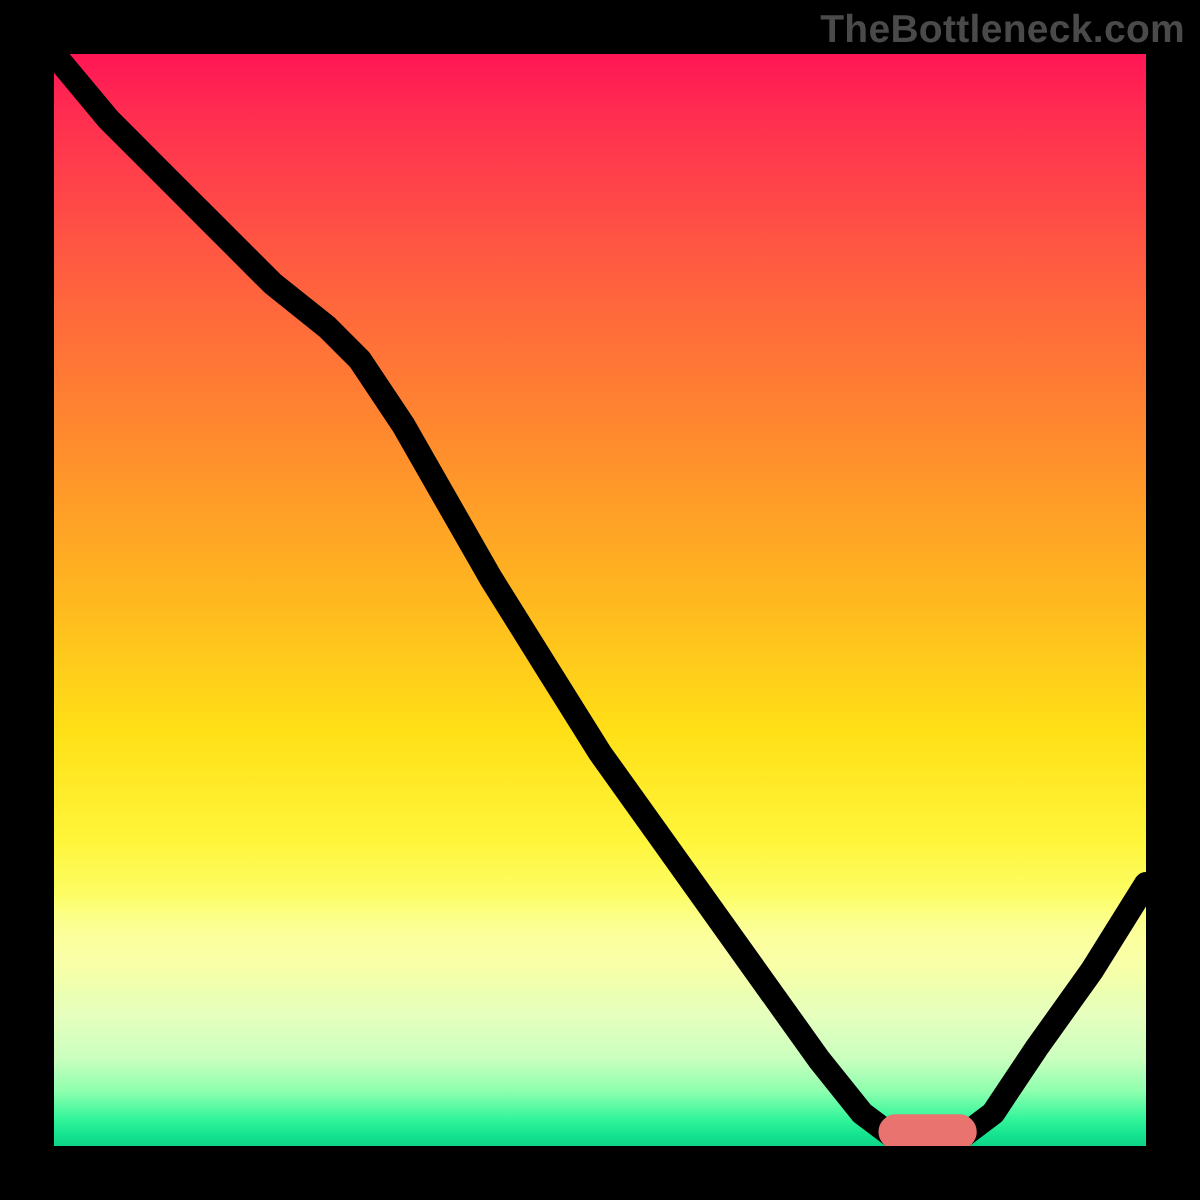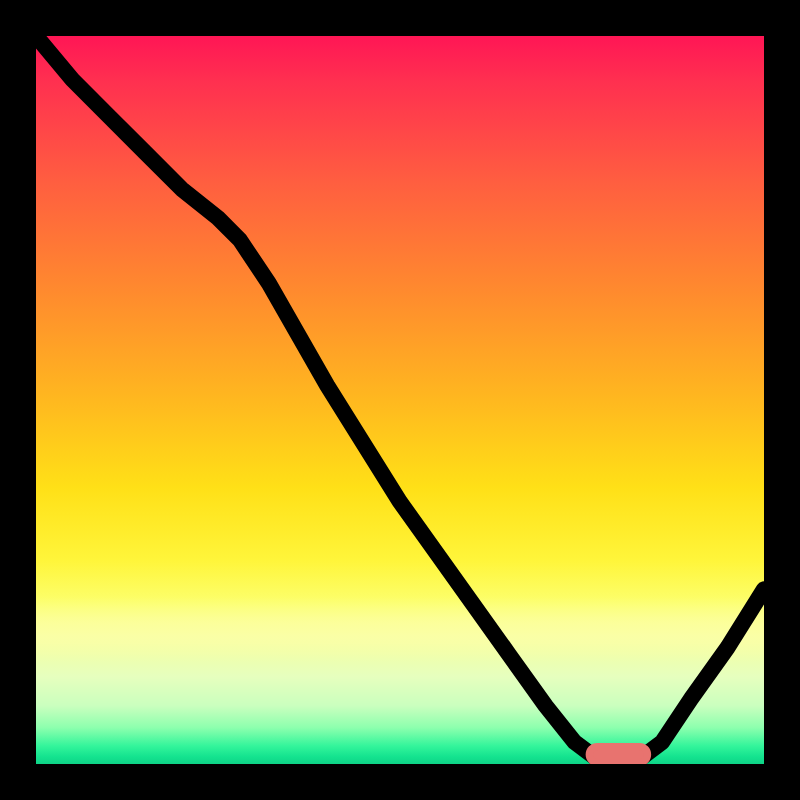--- a/index.html
+++ b/index.html
@@ -90,20 +90,21 @@
   .marker {
     fill: #e8736f;
     stroke: #e8736f;
   }
 </style>
 </head>
 <body>
 
 <div class="frame">
 
+  <div class="watermark">TheBottleneck.com</div>
 
   <div class="plot">
     <div class="gradient"></div>
     <div class="band-pale"></div>
 
     <svg class="curve" viewBox="0 0 100 100" preserveAspectRatio="none">
       <path class="line" d="M0.00 0.00 L5.00 6.00 L10.00 11.00 L15.00 16.00 L20.00 21.00 L25.00 25.00 L28.00 28.00 L32.00 34.00 L36.00 41.00 L40.00 48.00 L45.00 56.00 L50.00 64.00 L55.00 71.00 L60.00 78.00 L65.00 85.00 L70.00 92.00 L74.00 97.00 L78.00 100.00 L82.00 100.00 L86.00 97.00 L90.00 91.00 L95.00 84.00 L100.00 76.00"></path>
       <rect class="marker" rx="1.1" ry="1.1" y="97.6" height="2.2" x="76.00" width="8.00"></rect>
     </svg>
   </div>

